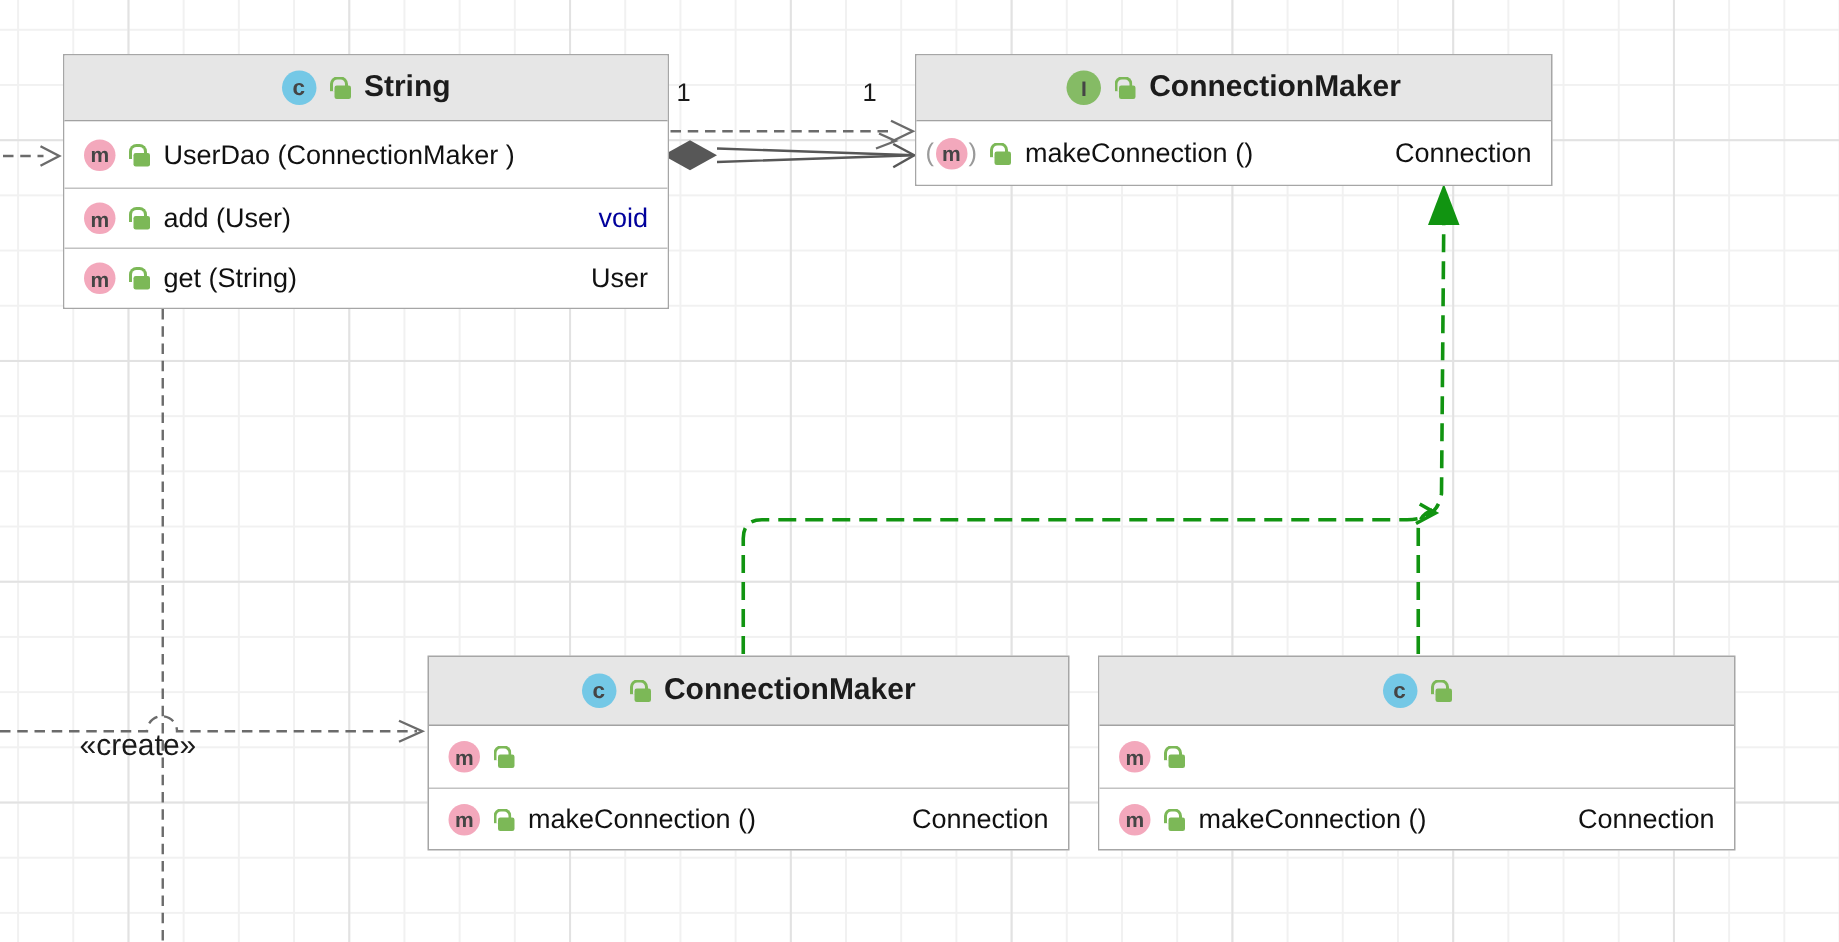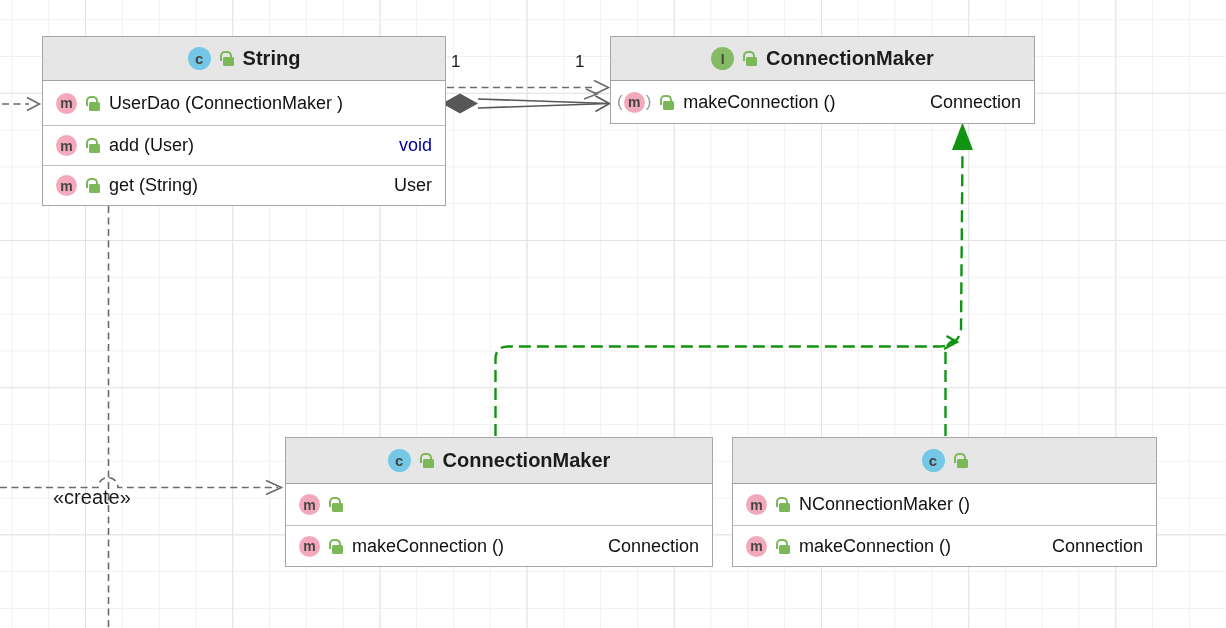--- a/index.html
+++ b/index.html
@@ -170,21 +170,20 @@
 </div>
 
 <div class="class-box" style="left:732px; top:437px; width:425px;">
   <div class="box-header" style="height:46px;">
     <span class="circ class-c">c</span>
     <span class="lock"></span>
   </div>
   <div class="box-row" style="height:41px;">
     <span class="circ method-m">m</span>
     <span class="lock"></span>
-    <span class="mname">NConnectionMaker ()</span>
     <span class="mtype"></span>
   </div>
   <div class="box-row" style="height:41px;">
     <span class="circ method-m">m</span>
     <span class="lock"></span>
     <span class="mname">makeConnection ()</span>
     <span class="mtype">Connection</span>
   </div>
 </div>
 

